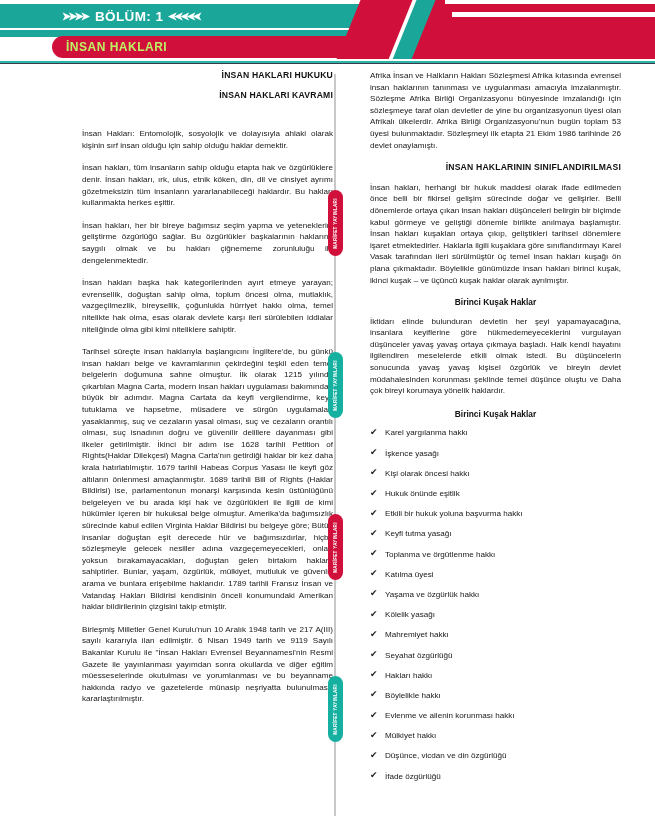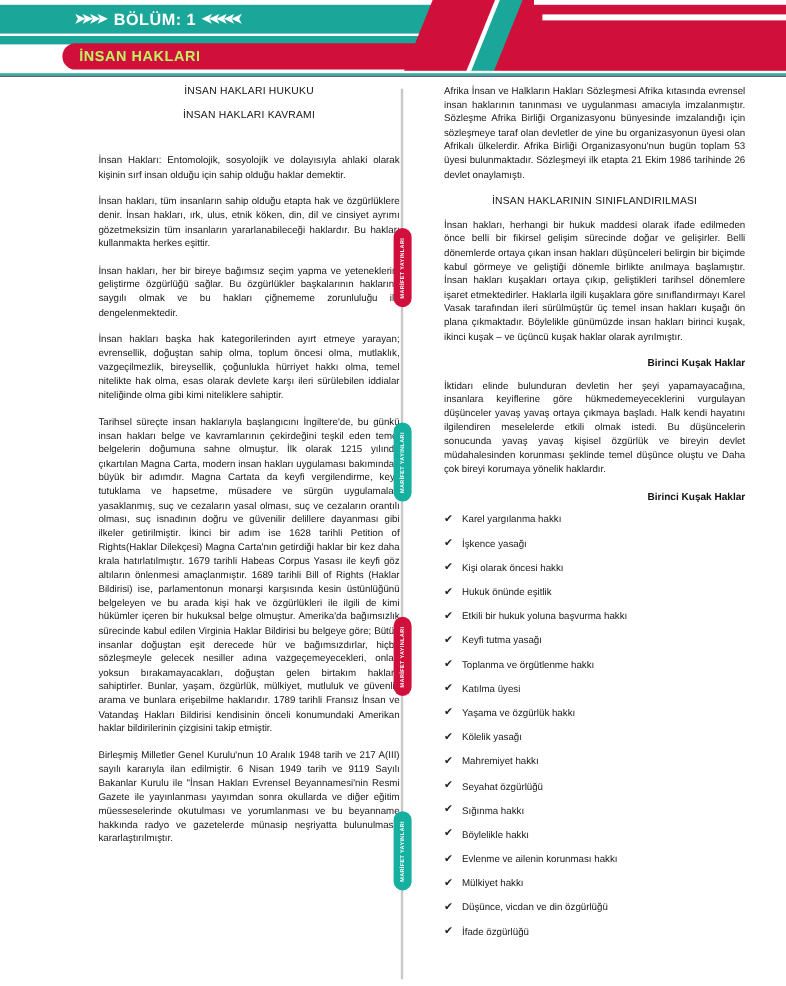--- a/index.html
+++ b/index.html
@@ -95,26 +95,26 @@
     font-size:8.1px;line-height:11.6px;
     text-align:justify;
     color:#181818;
   }
   .col.left{left:82px;}
   .col.right{left:370px;}
 
   .col p{margin:0 0 11px 0;text-align:justify;}
 
   h3.hd{
-    margin:0 0 8px 0;font-size:8.6px;font-weight:normal;letter-spacing:.2px;color:#111;
-    text-align:center;
+    margin:0 0 8px 0;font-size:8.6px;font-weight:bold;letter-spacing:.2px;color:#111;
+    text-align:right;
   }
   h3.hd.sub{margin-bottom:27px;}
   h4.hd2{
-    margin:2px 0 7px 0;font-size:8.4px;font-weight:bold;color:#111;text-align:right;
+    margin:2px 0 7px 0;font-size:8.4px;font-weight:bold;color:#111;text-align:center;
   }
 
   ul.checks{list-style:none;margin:2px 0 0 0;padding:0;}
   ul.checks li{
     position:relative;padding-left:15px;margin-bottom:9.2px;
     font-size:8.1px;line-height:11px;text-align:left;
   }
   ul.checks li .ck{
     position:absolute;left:0;top:-0.5px;font-size:9px;color:#222;font-weight:bold;
   }
@@ -205,21 +205,21 @@
           <li><span class="ck">✔</span><span>Kişi olarak öncesi hakkı</span></li>
           <li><span class="ck">✔</span><span>Hukuk önünde eşitlik</span></li>
           <li><span class="ck">✔</span><span>Etkili bir hukuk yoluna başvurma hakkı</span></li>
           <li><span class="ck">✔</span><span>Keyfi tutma yasağı</span></li>
           <li><span class="ck">✔</span><span>Toplanma ve örgütlenme hakkı</span></li>
           <li><span class="ck">✔</span><span>Katılma üyesi</span></li>
           <li><span class="ck">✔</span><span>Yaşama ve özgürlük hakkı</span></li>
           <li><span class="ck">✔</span><span>Kölelik yasağı</span></li>
           <li><span class="ck">✔</span><span>Mahremiyet hakkı</span></li>
           <li><span class="ck">✔</span><span>Seyahat özgürlüğü</span></li>
-          <li><span class="ck">✔</span><span>Sığınma hakkı</span></li>
+          <li><span class="ck">✔</span><span>Hakları hakkı</span></li>
           <li><span class="ck">✔</span><span>Böylelikle hakkı</span></li>
           <li><span class="ck">✔</span><span>Evlenme ve ailenin korunması hakkı</span></li>
           <li><span class="ck">✔</span><span>Mülkiyet hakkı</span></li>
           <li><span class="ck">✔</span><span>Düşünce, vicdan ve din özgürlüğü</span></li>
           <li><span class="ck">✔</span><span>İfade özgürlüğü</span></li>
         </ul>
     </div>
 
   </div>
 

